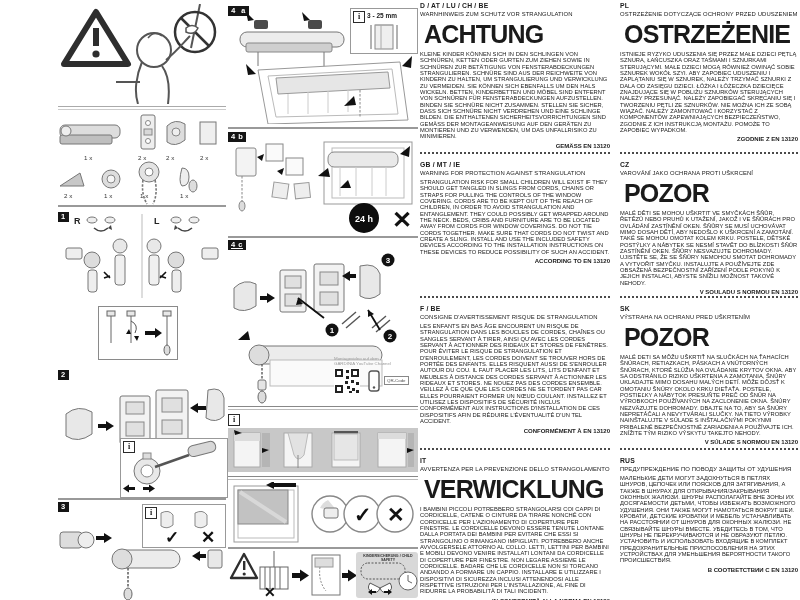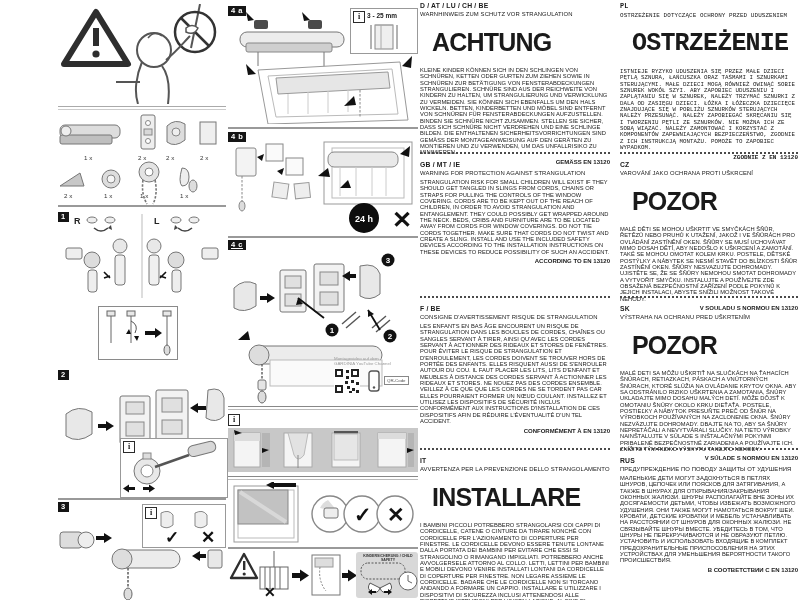--- a/index.html
+++ b/index.html
@@ -13,21 +13,21 @@
   .ibadge{position:absolute;width:10px;height:10px;border:1px solid #2a2a2a;background:#fff;color:#111;
           font-weight:bold;font-size:8px;line-height:10px;text-align:center;
           font-family:"Liberation Serif",serif;}
   .qty{position:absolute;font-size:6.2px;color:#333;}
   .box{position:absolute;border:1px solid #8a8a8a;background:#fff;}
   
   .warncol{position:absolute;top:2px;}
   .warn{position:absolute;left:0;right:0;}
   .w-code{font-size:6.8px;font-weight:bold;letter-spacing:.2px;}
   .w-sub{font-size:5.9px;margin-top:2px;letter-spacing:.1px;}
-  .w-head{font-size:25px;font-weight:bold;letter-spacing:-.8px;margin:12px;line-height:26px;}
+  .w-head{font-size:25px;font-weight:bold;letter-spacing:-.8px;margin:4px;line-height:26px;}
   .w-body{font-size:5.75px;line-height:6.35px;margin:3px 0 0 0;letter-spacing:.05px;}
   .w-std{font-size:6px;text-align:right;margin-top:3px;font-weight:bold;}
   .dotted{position:absolute;left:0;right:0;border-bottom:2px dotted #4a4a4a;}
   .grayline{font-size:4.4px;color:#9b9b9b;line-height:5px;}
   .thumbstrip{position:absolute;background:#c8c8c8;display:flex;gap:2px;padding:0;}
 </style>
 </head>
 <body>
 
 <div class="sheet">
@@ -199,21 +199,21 @@
         <rect x="150" y="34" width="14" height="18" rx="2" fill="#e8e8e8" stroke="#777"></rect>
         <line x1="70" y1="52" x2="70" y2="74" stroke="#666" stroke-width="1.6" stroke-dasharray="2.5 1.5"></line>
         <ellipse cx="70" cy="78" rx="4" ry="6" fill="#ddd" stroke="#666"></ellipse>
       </svg>
     </div>
   </div>
 
   <div class="abs" style="left:228px;top:0;width:190px;height:600px;">
 
     <div class="abs" style="left:0;top:6px;width:190px;height:118px;">
-      <span class="badge" style="left:0;top:0;">4 a</span>
+      <span class="badge" style="left:0;top:0;font-family:Liberation Mono, monospace;">4 a</span>
       <div class="box" style="left:122px;top:2px;width:66px;height:44px;border-color:#999;">
         <span class="ibadge" style="left:2px;top:2px;">i</span>
         <span class="abs" style="left:16px;top:3px;font-size:6.5px;font-weight:bold;">3 - 25 mm</span>
         <svg class="abs" style="left:0;top:0;" width="66" height="44" viewBox="0 0 66 44">
           <rect x="24" y="16" width="18" height="24" fill="#efefef" stroke="#888"></rect>
           <path d="M24 16 h18 M30 16 v24" stroke="#aaa"></path>
           <path d="M20 16 v24 M46 16 v24" stroke="#666"></path>
         </svg>
       </div>
       <svg class="abs" style="left:0;top:4px;" width="190" height="114" viewBox="0 0 190 114">
@@ -441,28 +441,28 @@
     <section class="warn" style="top:303px;">
       <div class="w-code">F / BE</div>
       <div class="w-sub">CONSIGNE D'AVERTISSEMENT RISQUE DE STRANGULATION</div>
       <p class="w-body">LES ENFANTS EN BAS ÂGE ENCOURENT UN RISQUE DE STRANGULATION DANS LES BOUCLES DE CORDES, CHAÎNES OU SANGLES SERVANT À TIRER, AINSI QU'AVEC LES CORDES SERVANT À ACTIONNER DES RIDEAUX ET STORES DE FENÊTRES. POUR ÉVITER LE RISQUE DE STRANGULATION ET D'ENROULEMENT, LES CORDES DOIVENT SE TROUVER HORS DE PORTÉE DES ENFANTS. ELLES RISQUENT AUSSI DE S'ENROULER AUTOUR DU COU. IL FAUT PLACER LES LITS, LITS D'ENFANT ET MEUBLES À DISTANCE DES CORDES SERVANT À ACTIONNER LES RIDEAUX ET STORES. NE NOUEZ PAS DES CORDES ENSEMBLE. VEILLEZ À CE QUE QUE LES CORDES NE SE TORDENT PAS CAR ELLES POURRAIENT FORMER UN NŒUD COULANT. INSTALLEZ ET UTILISEZ LES DISPOSITIFS DE SÉCURITÉ INCLUS CONFORMÉMENT AUX INSTRUCTIONS D'INSTALLATION DE CES DISPOSITIFS AFIN DE RÉDUIRE L'ÉVENTUALITÉ D'UN TEL ACCIDENT.</p>
       <div class="w-std">CONFORMÉMENT À EN 13120</div>
     </section>
     <div class="dotted" style="top:446px;"></div>
     <section class="warn" style="top:455px;">
       <div class="w-code">IT</div>
       <div class="w-sub">AVVERTENZA PER LA PREVENZIONE DELLO STRANGOLAMENTO</div>
-      <h1 class="w-head">INSTALLARE</h1>
+      <h1 class="w-head">VERWICKLUNG</h1>
       <p class="w-body">I BAMBINI PICCOLI POTREBBERO STRANGOLARSI COI CAPPI DI CORDICELLE, CATENE O CINTURE DA TIRARE NONCHÉ CON CORDICELLE PER L'AZIONAMENTO DI COPERTURE PER FINESTRE. LE CORDICELLE DEVONO ESSERE TENUTE LONTANE DALLA PORTATA DEI BAMBINI PER EVITARE CHE ESSI SI STRANGOLINO O RIMANGANO IMPIGLIATI. POTREBBERO ANCHE AVVOLGERSELE ATTORNO AL COLLO. LETTI, LETTINI PER BAMBINI E MOBILI DEVONO VENIRE INSTALLATI LONTANI DA CORDICELLE DI COPERTURE PER FINESTRE. NON LEGARE ASSIEME LE CORDICELLE. BADARE CHE LE CORDICELLE NON SI TORCANO ANDANDO A FORMARE UN CAPPIO. INSTALLARE E UTILIZZARE I DISPOSITIVI DI SICUREZZA INCLUSI ATTENENDOSI ALLE RISPETTIVE ISTRUZIONI PER L'INSTALLAZIONE, AL FINE DI RIDURRE LA PROBABILITÀ DI TALI INCIDENTI.</p>
       <div class="w-std">IN CONFORMITÀ ALLA NORMA EN 13120</div>
     </section>
   </div>
 
   <div class="warncol" style="left:620px;width:178px;height:598px;">
-    <section class="warn" style="top:0;font-family:Liberation Mono, monospace;">
+    <section class="warn" style="top:0;">
       <div class="w-code">PL</div>
       <div class="w-sub">OSTRZEŻENIE DOTYCZĄCE OCHRONY PRZED UDUSZENIEM</div>
       <h1 class="w-head">OSTRZEŻENIE</h1>
       <p class="w-body">ISTNIEJE RYZYKO UDUSZENIA SIĘ PRZEZ MAŁE DZIECI PĘTLĄ SZNURA, ŁAŃCUSZKA ORAZ TAŚMAMI I SZNURKAMI STERUJĄCYMI. MAŁE DZIECI MOGĄ RÓWNIEŻ OWINĄĆ SOBIE SZNUREK WOKÓŁ SZYI. ABY ZAPOBIEC UDUSZENIU I ZAPLĄTANIU SIĘ W SZNUREK, NALEŻY TRZYMAĆ SZNURKI Z DALA OD ZASIĘGU DZIECI. ŁÓŻKA I ŁÓŻECZKA DZIECIĘCE ZNAJDUJĄCE SIĘ W POBLIŻU SZNURKÓW STERUJĄCYCH NALEŻY PRZESUNĄĆ. NALEŻY ZAPOBIEGAĆ SKRĘCANIU SIĘ I TWORZENIU PĘTLI ZE SZNURKÓW. NIE MOŻNA ICH ZE SOBĄ WIĄZAĆ. NALEŻY ZAMONTOWAĆ I KORZYSTAĆ Z KOMPONENTÓW ZAPEWNIAJĄCYCH BEZPIECZEŃSTWO, ZGODNIE Z ICH INSTRUKCJĄ MONTAŻU. POMOŻE TO ZAPOBIEC WYPADKOM.</p>
       <div class="w-std">ZGODNIE Z EN 13120</div>
     </section>
     <div class="dotted" style="top:150px;"></div>
     <section class="warn" style="top:159px;">
       <div class="w-code">CZ</div>
       <div class="w-sub">VAROVÁNÍ JAKO OCHRANA PROTI UŠKRCENÍ</div>

